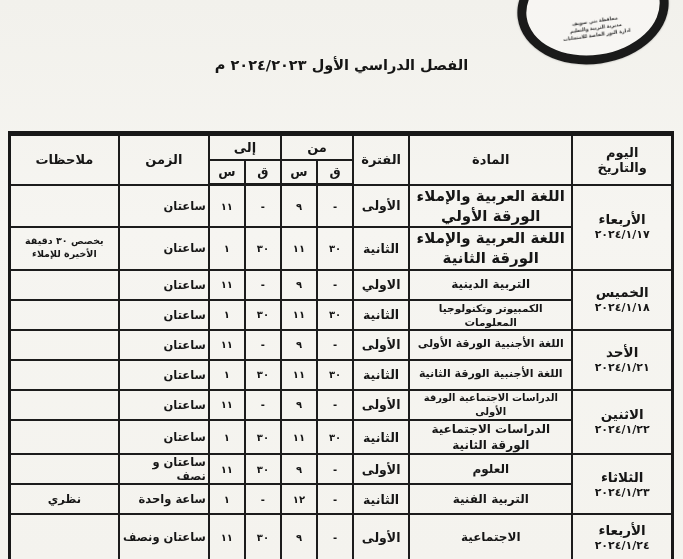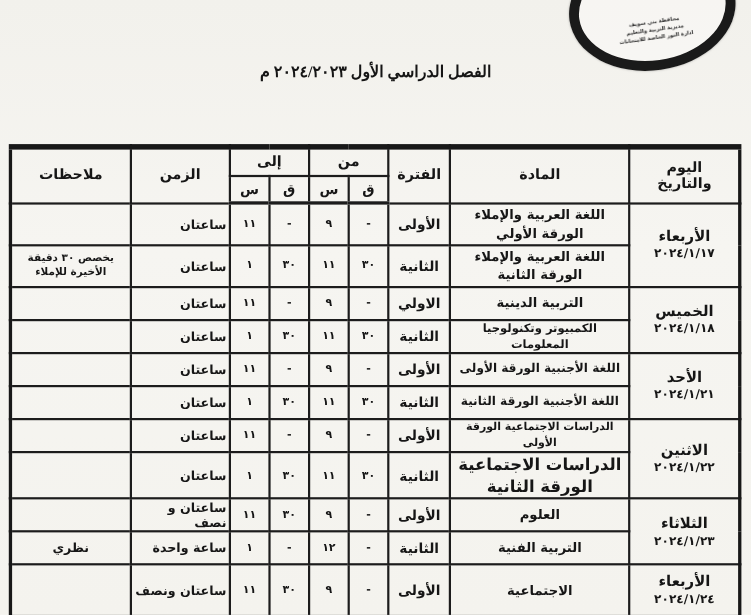--- a/index.html
+++ b/index.html
@@ -16,21 +16,21 @@
     box-shadow:0 0 2px rgba(0,0,0,.35);
   }
   .stamp-text{
     position:absolute;left:0;right:0;bottom:14px;text-align:center;
     font-size:6px;line-height:1.5;font-weight:bold;color:#2c2c2c;
     white-space:pre-line;transform:scale(.8);filter:blur(.2px);
   }
   
   .titles{position:absolute;top:50px;left:0;width:100%;text-align:center;}
   .title-1{font-size:15.5px;font-weight:bold;letter-spacing:.2px;}
-  .title-2{font-size:14.5px;font-weight:bold;margin-top:7px;font-family:Liberation Serif, serif;}
+  .title-2{font-size:14.5px;font-weight:bold;margin-top:7px;}
   
   table.sched{
     position:absolute;top:131px;right:9px;width:666px;
     border-collapse:collapse;table-layout:fixed;direction:rtl;
     background:transparent;
   }
   table.sched{border:3px solid #181818;border-top-width:5px;}
   .sched th,.sched td{
     border:2px solid #1c1c1c;text-align:center;vertical-align:middle;
     font-weight:bold;padding:0 2px;color:#161616;overflow:hidden;
@@ -39,21 +39,21 @@
   .sched tr.h1{height:26px;}
   .sched tr.h2{height:25px;}
   .sched tr.h2 th{font-size:12.5px;border-bottom-width:3px;}
   .sched tr.r-tall{height:38px;}
   .sched tr.r-std{height:30px;}
   .sched tr.r-last{height:47px;}
   .two-line{white-space:pre-line;}
   .day-cell .day-name{display:block;font-size:13.5px;line-height:1.25;}
   .day-cell .day-date{display:block;font-size:11px;line-height:1.3;letter-spacing:.5px;}
   td.c-subject{font-size:12px;line-height:1.35;}
-  td.c-subject.two-line{font-size:12px;}
+  td.c-subject.two-line{font-size:15px;}
   td.c-period{font-size:12.5px;margin-left:19px;}
   td.c-num{font-size:10px;border-radius:15px;}
   td.c-duration{font-size:11.5px;text-align:right;}
   td.c-note{font-size:11.5px;}
   td.c-note.small{font-size:9.5px;line-height:1.35;}
 </style>
 </head>
 <body>
 
 <div class="stamp">
@@ -184,21 +184,21 @@
       <td class="c-subject" style="font-size:10px">الدراسات الاجتماعية الورقة الأولى</td>
       <td class="c-period">الأولى</td>
       <td class="c-num">-</td>
       <td class="c-num">٩</td>
       <td class="c-num">-</td>
       <td class="c-num">١١</td>
       <td class="c-duration">ساعتان</td>
       <td class="c-note"></td>
     </tr>
     <tr class="r-std">
-      <td class="c-subject" style="font-size:15px">الدراسات الاجتماعية الورقة الثانية</td>
+      <td class="c-subject" style="font-size:12px">الدراسات الاجتماعية الورقة الثانية</td>
       <td class="c-period">الثانية</td>
       <td class="c-num">٣٠</td>
       <td class="c-num">١١</td>
       <td class="c-num">٣٠</td>
       <td class="c-num">١</td>
       <td class="c-duration">ساعتان</td>
       <td class="c-note"></td>
     </tr>
 
     <tr class="r-std">

